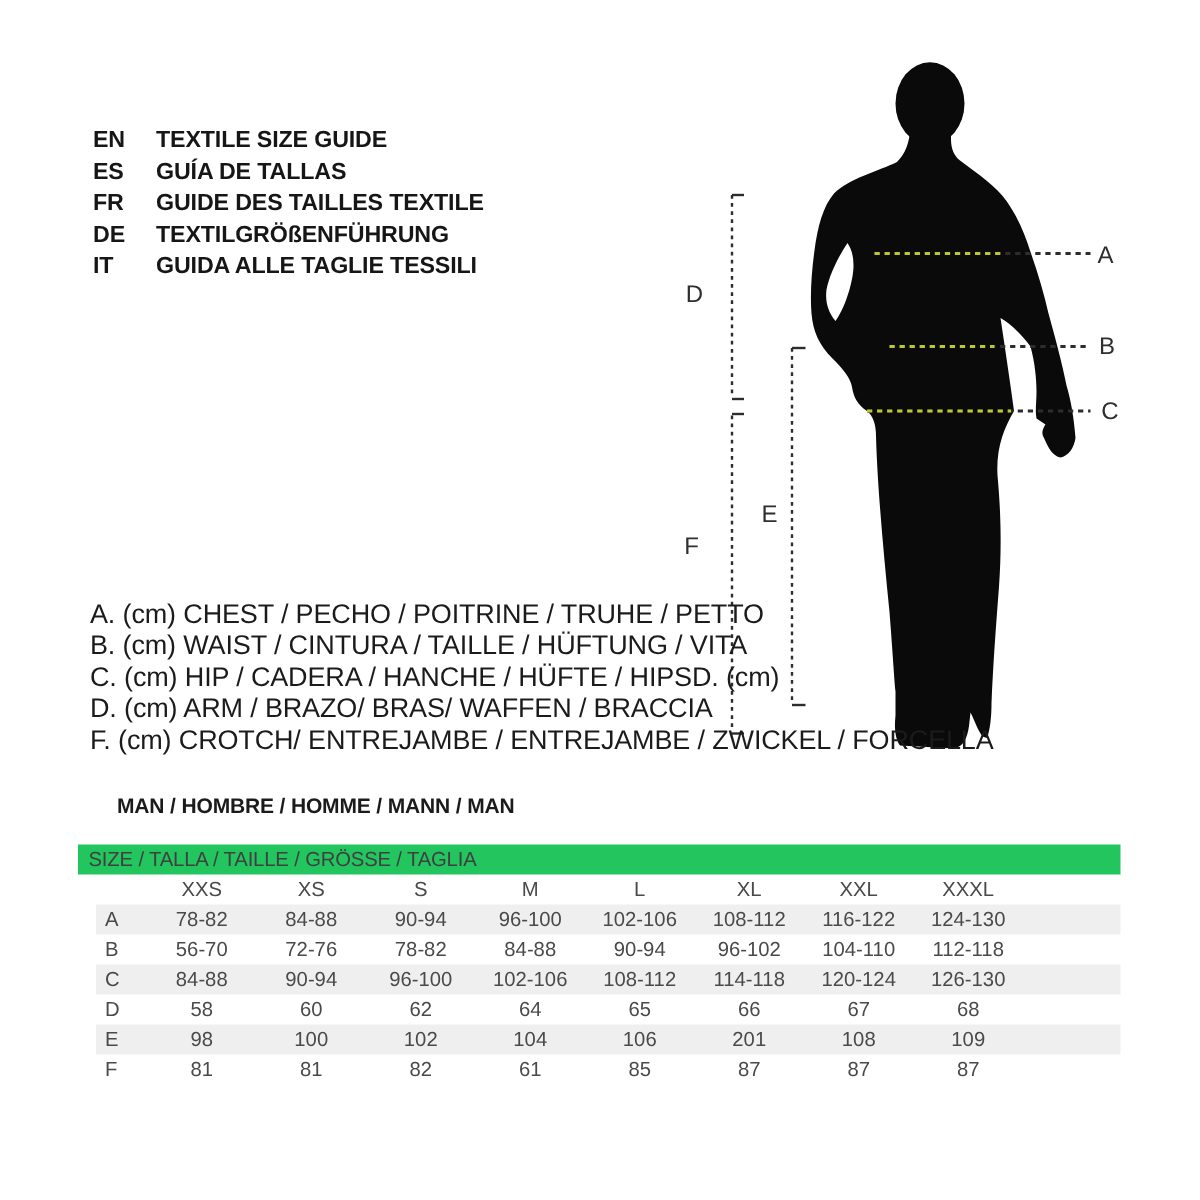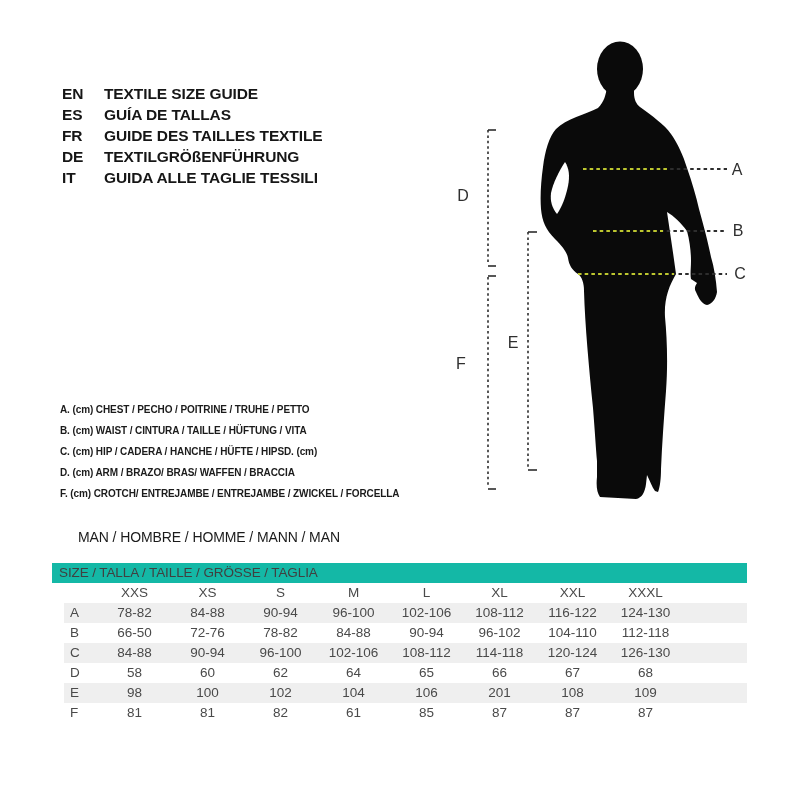--- a/index.html
+++ b/index.html
@@ -11,28 +11,28 @@
   
   .languages{position:absolute;left:62px;top:52px;margin-top:31px;}
   .lang-row{display:flex;height:21px;line-height:21px;
     font-size:15.5px;font-weight:700;letter-spacing:-0.1px;color:#161616;}
   .lang-code{width:42px;}
   
   .figure-svg{position:absolute;left:440px;top:30px;width:320px;height:510px;}
   .fig-label{font-size:16px;fill:#2f2f2f;font-weight:400;}
   
   .measurements{position:absolute;left:60px;top:399px;}
-  .meas-line{height:21px;line-height:21px;font-size:10px;font-weight:700;
+  .meas-line{height:21px;line-height:21px;font-size:18px;font-weight:400;
     letter-spacing:-0.1px;color:#1b1b1b;white-space:nowrap;}
   
   .gender{position:absolute;left:58px;top:529px;height:16px;line-height:16px;
-    font-size:14px;font-weight:400;letter-spacing:-0.1px;color:#1b1b1b;padding-left:20px;}
+    font-size:14px;font-weight:700;letter-spacing:-0.1px;color:#1b1b1b;padding-left:20px;}
   
   .size-table{position:absolute;left:52px;top:563px;width:695px;}
-  .st-header{height:20px;line-height:20px;background:#14b8a6;color:#404040;
+  .st-header{height:20px;line-height:20px;background:#22c55e;color:#404040;
     font-size:13.5px;padding-left:7px;letter-spacing:-0.1px;}
   .st-grid-row{display:grid;grid-template-columns:34px repeat(8,73px) 1fr;
     height:20px;line-height:20px;font-size:13.5px;color:#4a4a4a;margin-left:12px;}
   .st-grid-row.striped{background:#efefef;}
   .st-cell{text-align:center;}
   .st-rowlabel{text-align:left;padding-left:6px;}
 </style>
 </head>
 <body>
 
@@ -171,21 +171,21 @@
         <div class="st-cell">84-88</div>
         <div class="st-cell">90-94</div>
         <div class="st-cell">96-100</div>
         <div class="st-cell">102-106</div>
         <div class="st-cell">108-112</div>
         <div class="st-cell">116-122</div>
         <div class="st-cell">124-130</div>
       </div>
       <div class="st-grid-row">
         <div class="st-cell st-rowlabel">B</div>
-        <div class="st-cell">66-50</div>
+        <div class="st-cell">56-70</div>
         <div class="st-cell">72-76</div>
         <div class="st-cell">78-82</div>
         <div class="st-cell">84-88</div>
         <div class="st-cell">90-94</div>
         <div class="st-cell">96-102</div>
         <div class="st-cell">104-110</div>
         <div class="st-cell">112-118</div>
       </div>
       <div class="st-grid-row striped">
         <div class="st-cell st-rowlabel">C</div>

